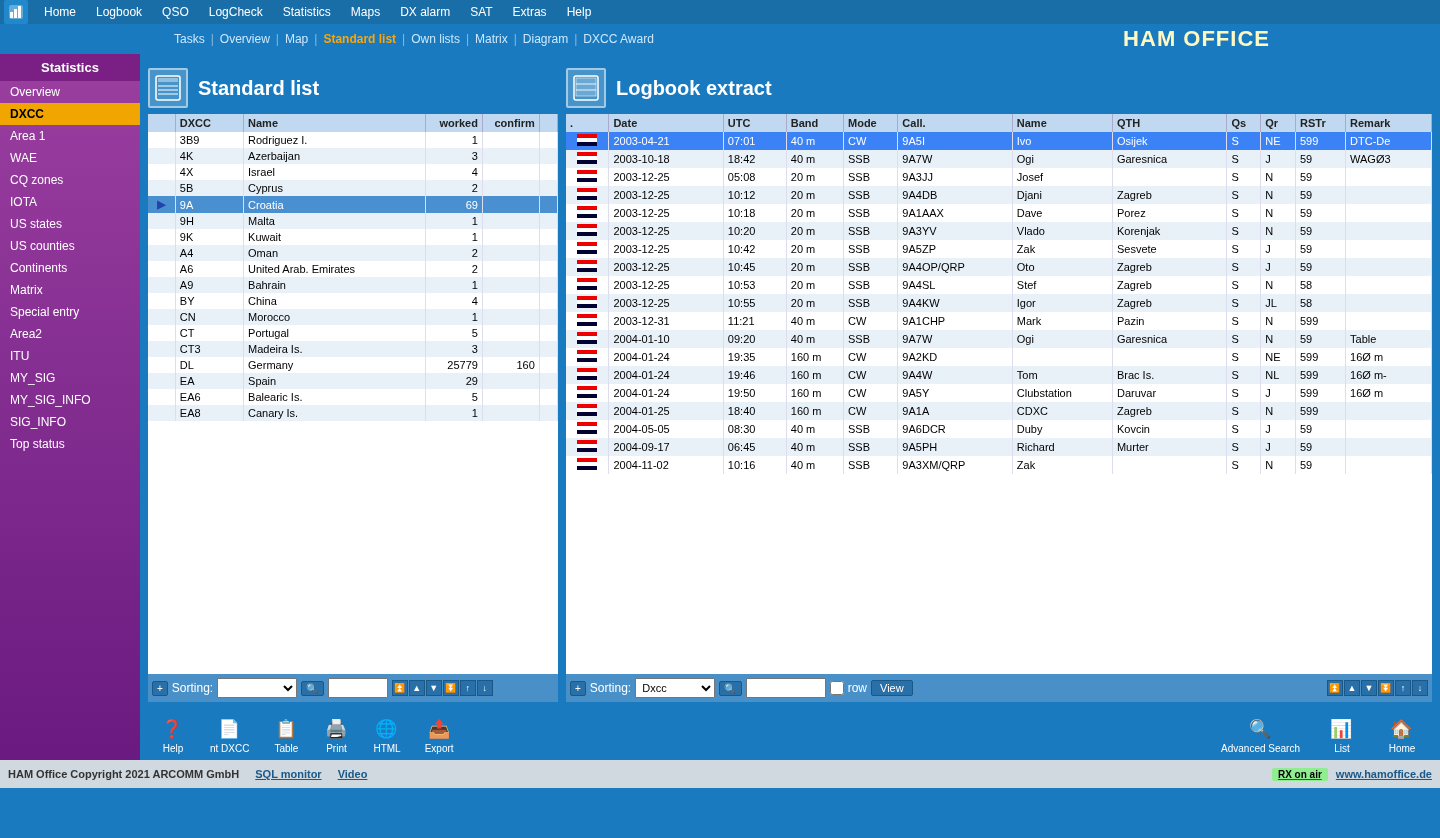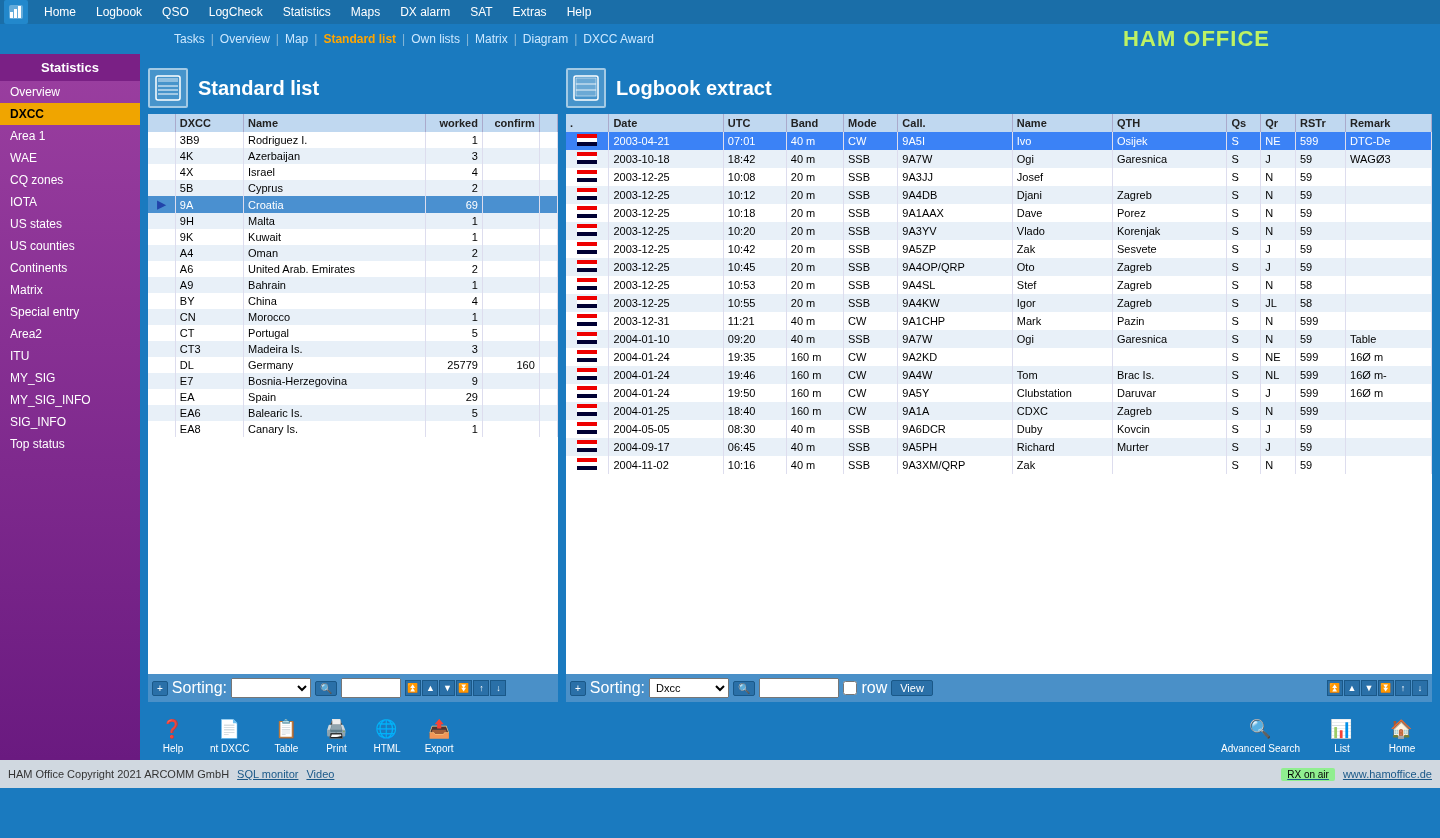--- a/index.html
+++ b/index.html
@@ -43,21 +43,21 @@
       color: #cce8ff;
       font-size: 12px;
       cursor: pointer;
       padding: 0 4px;
       white-space: nowrap;
     }
     #sub-nav .nav-link.active { color: #ffa500; font-weight: bold; }
     #sub-nav .nav-sep { color: #8ab8d8; padding: 0 2px; }
     #sub-nav .brand {
       margin-left: auto;
-      color: #bef264;
+      color: #fef9c3;
       font-size: 22px;
       font-weight: bold;
       letter-spacing: 1px;
       white-space: nowrap;
     }
 
     
     #main-layout {
       display: flex;
       height: calc(838px - 24px - 30px - 28px - 50px);
@@ -179,21 +179,21 @@
       background: #2a70a8;
       border: 1px solid #1a5888;
       color: #fff;
       padding: 1px 4px;
       font-size: 10px;
       cursor: pointer;
       border-radius: 2px;
     }
     .sorting-bar .sort-label {
       color: #fff;
-      font-size: 16px;
+      font-size: 12px;
     }
     .sorting-bar select, .sorting-bar input {
       font-size: 11px;
       padding: 1px 2px;
       height: 20px;
     }
     .sort-arrows { color: #fff; font-size: 10px; display: flex; gap: 1px; }
     .sort-arrow-btn { background: #2a70a8; border: 1px solid #1a5888; color: #fff; width: 16px; height: 16px; cursor: pointer; font-size: 9px; display: flex; align-items: center; justify-content: center; }
 
     
@@ -238,21 +238,22 @@
 
     
     #status-bar {
       background: #d0d8e0;
       height: 28px;
       display: flex;
       align-items: center;
       padding: 8px 8px;
       font-size: 11px;
       color: #333;
-      gap: 8px;
+      gap: 16px;
+      font-weight: bold;
     }
     #status-bar .status-right {
       margin-left: auto;
       color: #1a5888;
       text-decoration: underline;
     }
     #status-bar .rx-indicator {
       background: #90ee90;
       padding: 1px 6px;
       border-radius: 2px;
@@ -485,28 +486,20 @@
       <td class="td-right">3</td>
       <td class="td-right"></td>
       <td></td>
     </tr>
                   <tr>
       <td style="text-align:center; color:#2244aa; font-weight:bold;"></td>
       <td>DL</td>
       <td>Germany</td>
       <td class="td-right">25779</td>
       <td class="td-right">160</td>
-      <td></td>
-    </tr>
-                  <tr>
-      <td style="text-align:center; color:#2244aa; font-weight:bold;"></td>
-      <td>E7</td>
-      <td>Bosnia-Herzegovina</td>
-      <td class="td-right">9</td>
-      <td class="td-right"></td>
       <td></td>
     </tr>
                   <tr>
       <td style="text-align:center; color:#2244aa; font-weight:bold;"></td>
       <td>EA</td>
       <td>Spain</td>
       <td class="td-right">29</td>
       <td class="td-right"></td>
       <td></td>
     </tr>
@@ -618,21 +611,21 @@
       <td>59</td>
       <td style="overflow:hidden; max-width:60px;">WAGØ3</td>
     </tr>
                   <tr>
       <td style="text-align:center;"><svg width="20" height="12" viewBox="0 0 20 12">
                         <rect width="20" height="4" fill="#e00"></rect>
                         <rect y="4" width="20" height="4" fill="#fff"></rect>
                         <rect y="8" width="20" height="4" fill="#003"></rect>
                       </svg></td>
       <td>2003-12-25</td>
-      <td>10:08</td>
+      <td>05:08</td>
       <td>20 m</td>
       <td>SSB</td>
       <td>9A3JJ</td>
       <td>Josef</td>
       <td></td>
       <td>S</td>
       <td>N</td>
       <td>59</td>
       <td style="overflow:hidden; max-width:60px;"></td>
     </tr>

